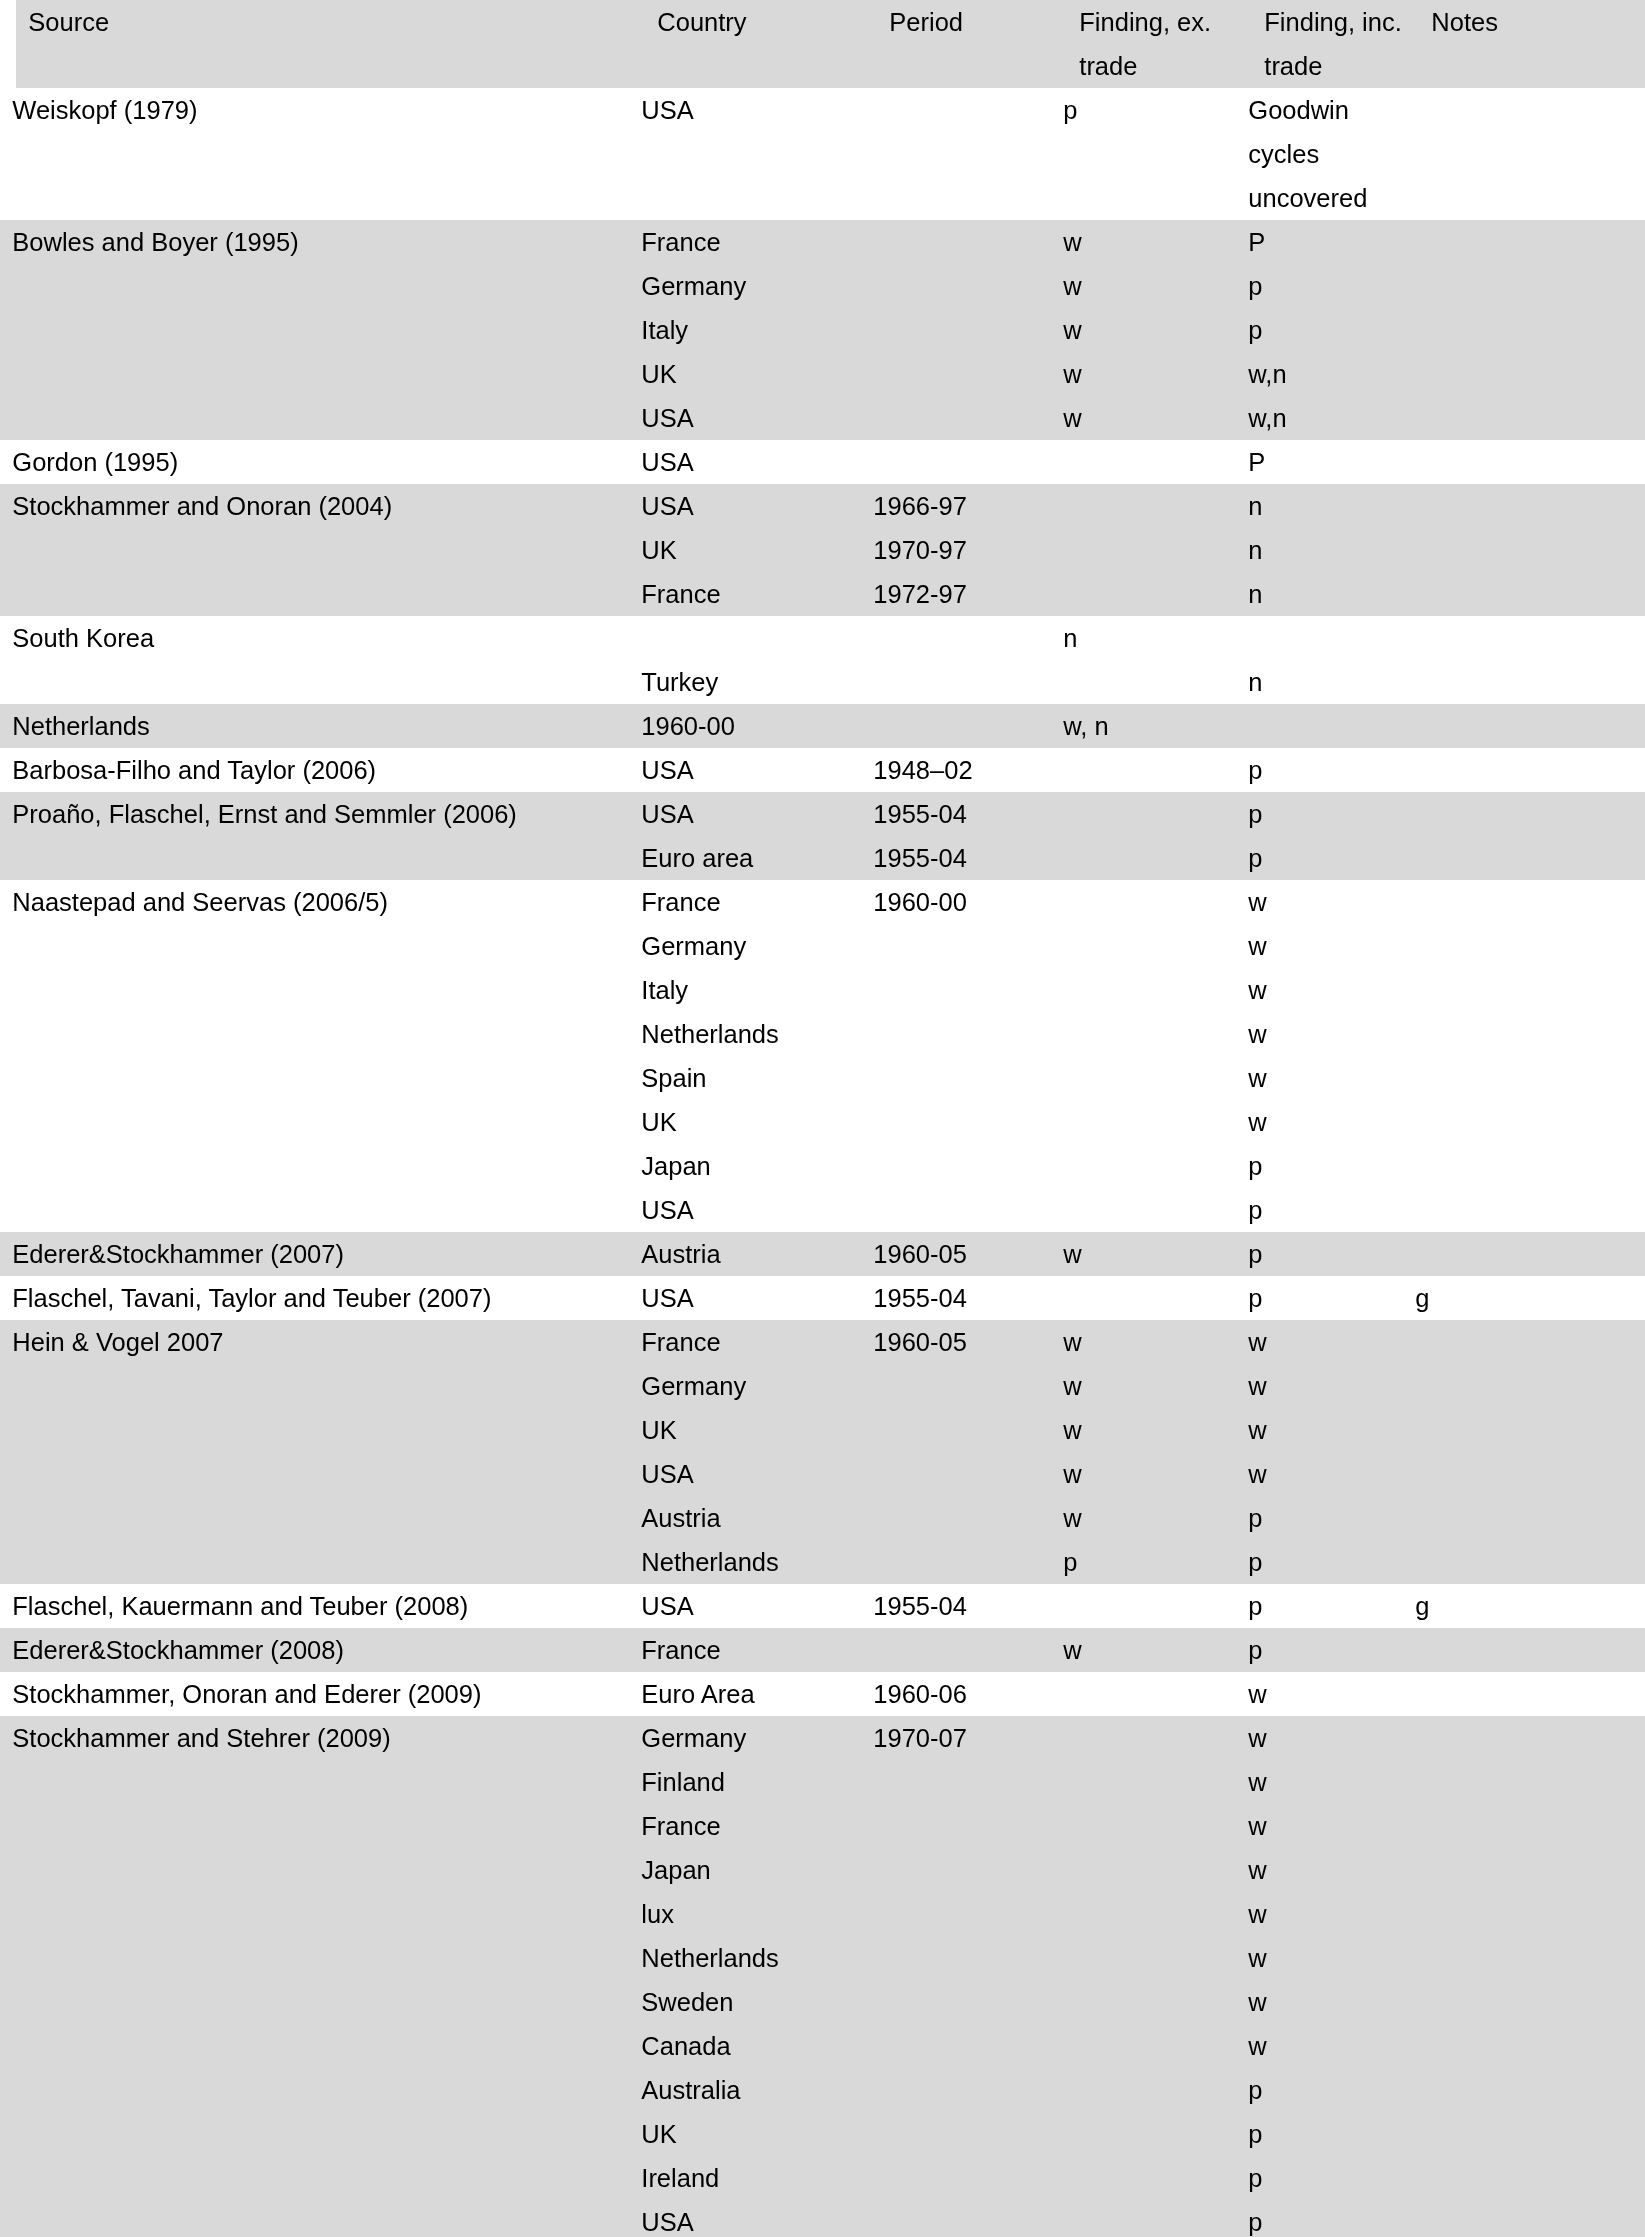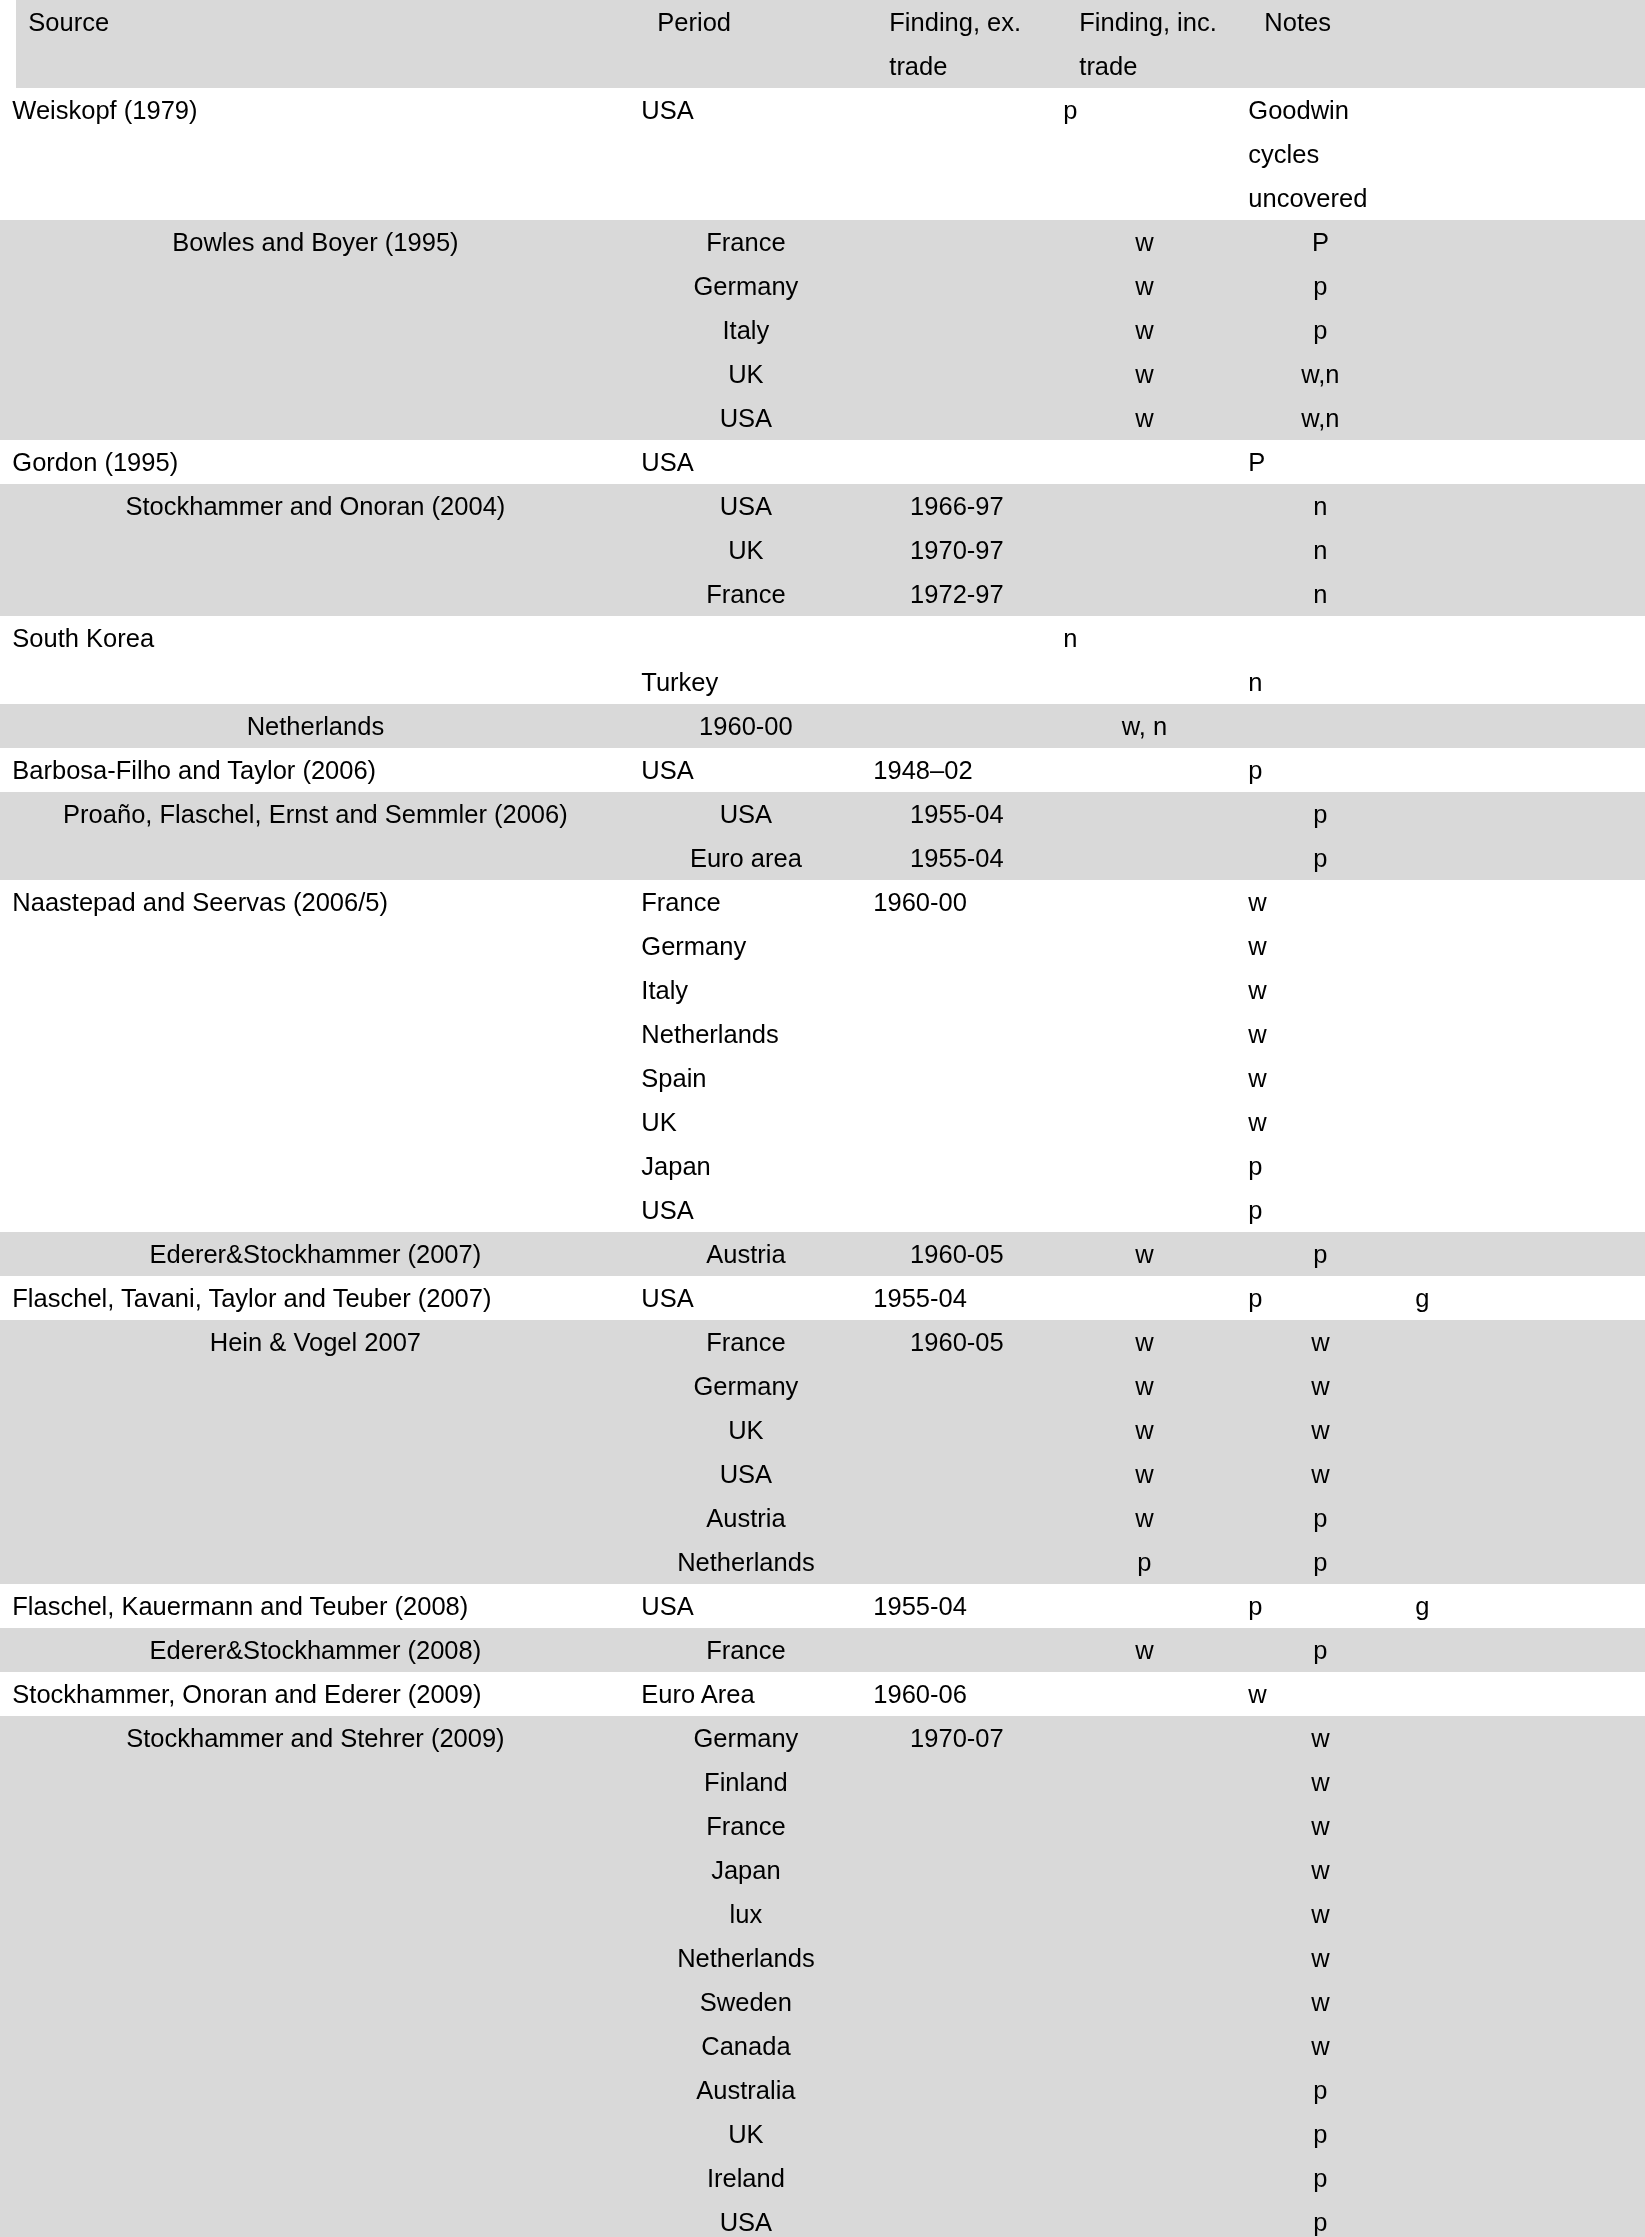--- a/index.html
+++ b/index.html
@@ -23,29 +23,30 @@
   }
   .cell{
     padding-left:12.3px;
     padding-right:10.5px;
     line-height:44px;
     min-height:44px;
     white-space:normal;
     overflow-wrap:break-word;
   }
   .header{background:var(--shaded-bg);margin-left:16px;}
-  .group.shaded{background:var(--shaded-bg);text-align:center;}
+  .group.shaded{background:var(--shaded-bg);}
   .group.plain{background:var(--plain-bg);}
 </style>
 </head>
 <body>
 
 <div class="table">
   <div class="row header">
     <div class="cell col-source">Source</div>
+    <div class="cell col-country">Country</div>
     <div class="cell col-period">Period</div>
     <div class="cell col-ex">Finding, ex. trade</div>
     <div class="cell col-inc">Finding, inc. trade</div>
     <div class="cell col-notes">Notes</div>
   </div>
   <div id="table-body">
       <div class="group plain">
         <div class="row">
           <div class="cell col-source">Weiskopf (1979)</div>
           <div class="cell col-country">USA</div>

